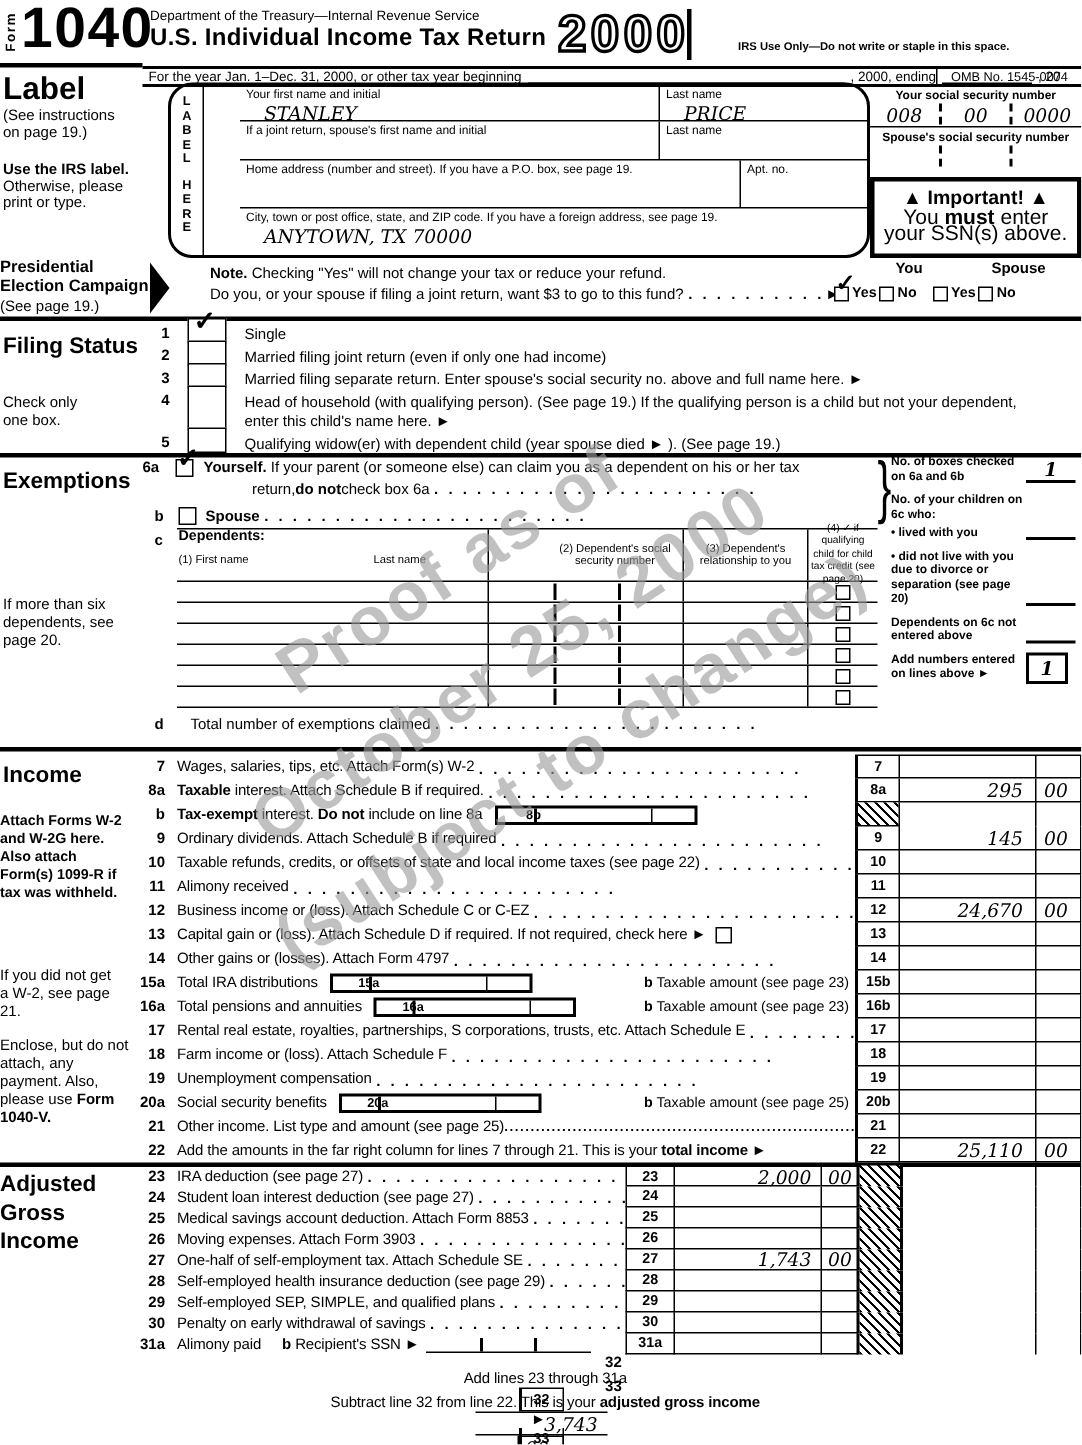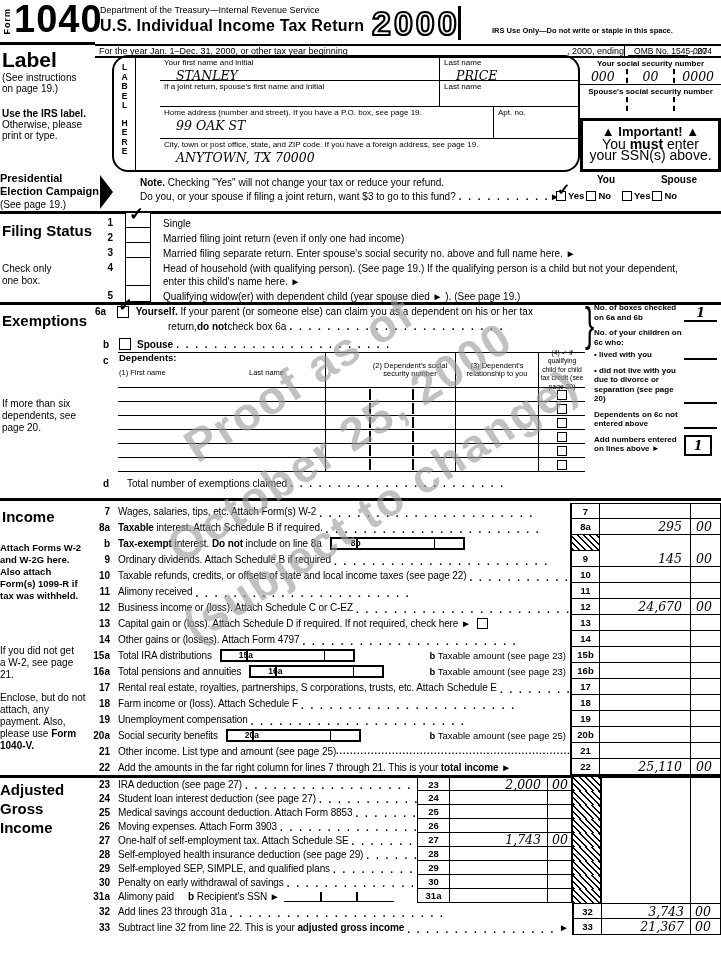--- a/index.html
+++ b/index.html
@@ -116,21 +116,21 @@
   .ib-num { width:26px; border-right:2px solid #000; font-size:8.5px; font-weight:bold; display:flex; align-items:center; justify-content:center;padding-left:24px; }
   .ib-in { width:105px; position:relative; }
   .ib-in .div { position:absolute; right:28px; top:0; bottom:0; border-left:1.5px solid #000; }
   .ir-blabel { margin-left:auto; font-size:9.5px; white-space:nowrap; padding-right:4px; }
   .inc-sidehead { left:2px; top:508px; font-size:15px; font-weight:bold; }
   .inc-attach { left:0px; top:542px; width:88px; font-size:9.5px; font-weight:bold; line-height:12px; }
   .inc-now2 { left:0px; top:645px; width:82px; font-size:10px; line-height:12px; }
   .inc-enclose { left:0px; top:692px; width:86px; font-size:10px; line-height:12px; }
   .agi-rows { left:0; top:777px; width:721px; }
   .arow { display:flex; height:14px; align-items:center; }
-  .arow-tall { height:16px; }
+  .arow-tall { height:16px;flex-direction:column; }
   .am-num { flex:none; width:33px; height:100%; border:1.5px solid #000; border-top:none; font-weight:bold; font-size:9.5px; display:flex; align-items:center; justify-content:center; }
   .am-amt { flex:none; width:97px; height:100%; border-bottom:1.5px solid #000; display:flex; align-items:center; justify-content:flex-end; padding-right:6px; }
   .am-cents { flex:none; width:25px; height:100%; border-left:1.5px solid #000; border-right:1.5px solid #000; border-bottom:1.5px solid #000; display:flex; align-items:center; padding-left:4px; }
   .slot { flex:none; width:30px; height:100%; }
   .slot-hatch { border-left:1.5px solid #000; border-right:2px solid #000; }
   .slot-num { border-left:2px solid #000; border-right:1.5px solid #000; border-bottom:1.5px solid #000; font-weight:bold; font-size:9.5px; display:flex; align-items:center; justify-content:center; }
   .main-amt { flex:none; width:88px; height:100%; display:flex; align-items:center; justify-content:flex-end; padding-right:6px; }
   .main-cents { flex:none; width:31px; height:100%; border-left:1.5px solid #000; border-right:1.5px solid #000; display:flex; align-items:center; padding-left:4px; }
   .wb { border-bottom:1.5px solid #000; }
   .agi-sidehead { left:0px; top:780px; font-size:15px; font-weight:bold; line-height:19px; }
@@ -205,39 +205,38 @@
         <div class="fcell" style="width:280px; border-right:1.5px solid #000;">
           <span class="flab">If a joint return, spouse's first name and initial</span>
         </div>
         <div class="fcell" style="flex:1;">
           <span class="flab">Last name</span>
         </div>
       </div>
       <div class="frow" style="height:32px;gap:23px;">
         <div class="fcell" style="flex:1;">
           <span class="flab">Home address (number and street). If you have a P.O. box, see page 19.</span>
-          <span class="fval hand">99 OAK ST</span>
         </div>
         <div class="fcell" style="width:85px; border-left:1.5px solid #000;">
           <span class="flab">Apt. no.</span>
         </div>
       </div>
       <div class="frow" style="flex:1;">
         <div class="fcell" style="flex:1;">
           <span class="flab">City, town or post office, state, and ZIP code. If you have a foreign address, see page 19.</span>
           <span class="fval hand">ANYTOWN, TX 70000</span>
         </div>
       </div>
     </div>
   </div>
 
   <div class="abs ssncol">
     <div class="ssnlab">Your social security number</div>
     <div class="ssnrow hand">
-      <span>000</span>
+      <span>008</span>
         <span class="sep"></span>
       <span>00</span>
         <span class="sep"></span>
       <span>0000</span>
     </div>
     <div class="ssn-divider"></div>
     <div class="ssnlab">Spouse's social security number</div>
     <div class="ssnrow" style="height:15px;">
       <span></span>
         <span class="sep"></span>

